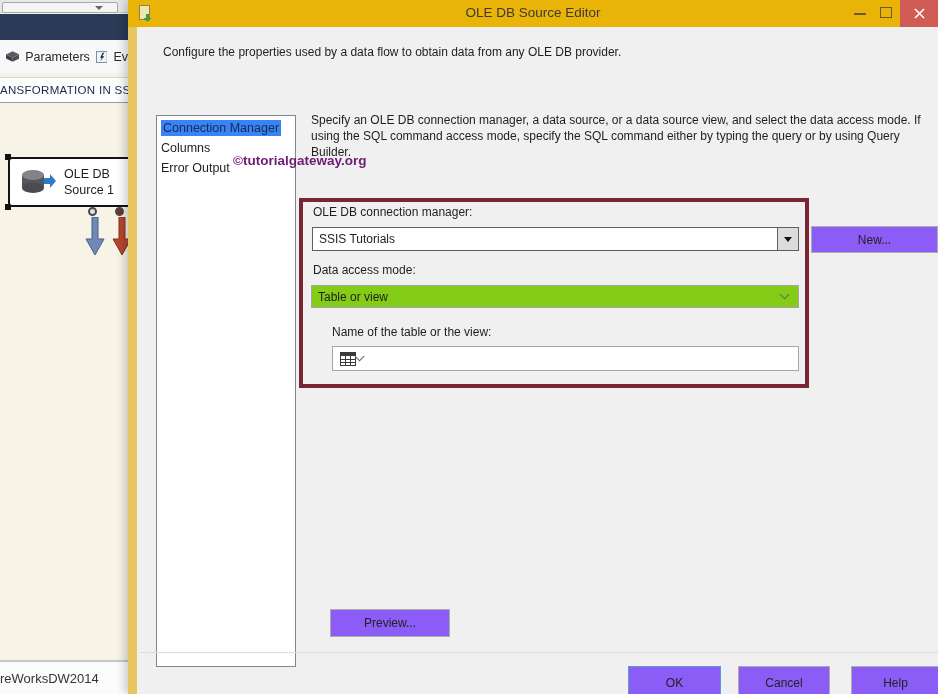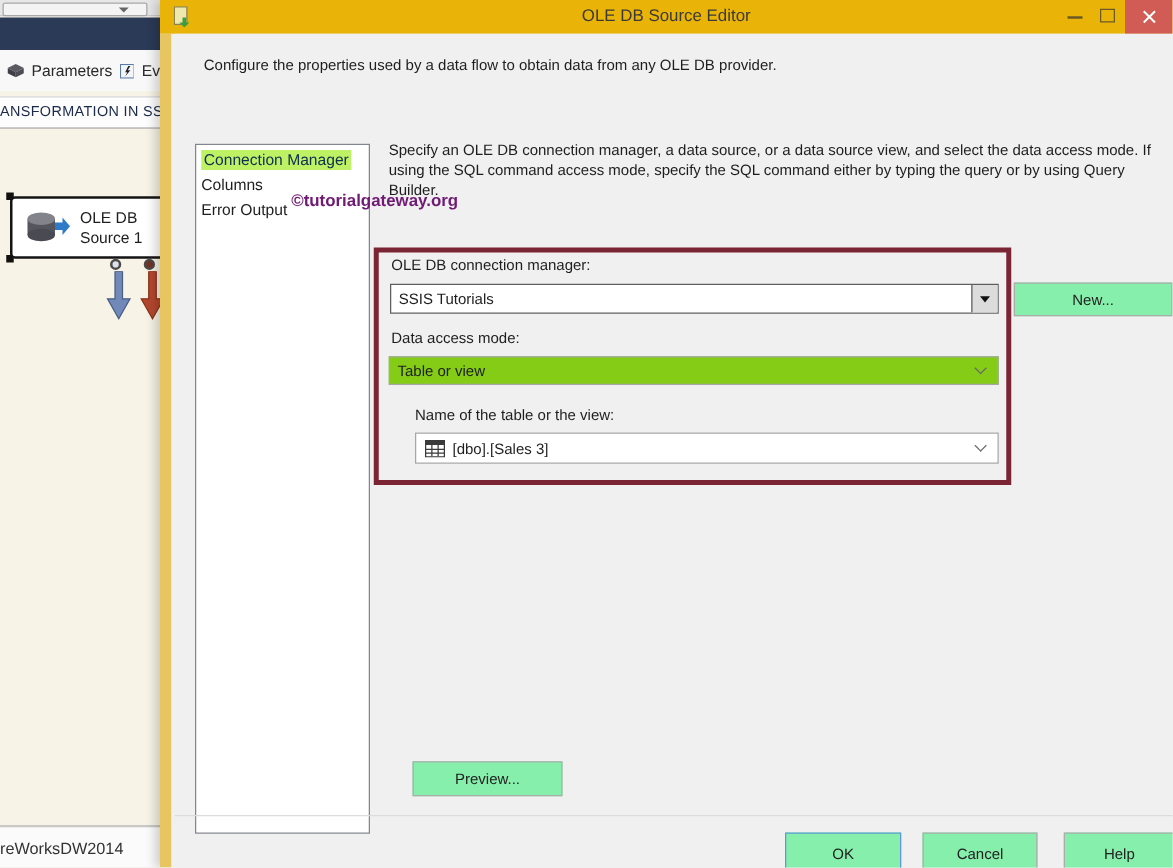--- a/index.html
+++ b/index.html
@@ -34,40 +34,40 @@
   .win-btn-min { position:absolute; left:726px; top:13px; width:12px; height:2px; background:#6b5a25; }
   .win-btn-max { position:absolute; left:752px; top:7px; width:12px; height:11px; border:1.5px solid #6b5a25; background:transparent; }
   .win-btn-close { position:absolute; left:772px; top:0; width:38px; height:27px; background:#d15c55; display:flex; align-items:center; justify-content:center; }
   .gold-edge { position:absolute; left:0; top:27px; width:9px; height:667px; background:#e7c662; }
   .dialog-body { position:absolute; left:12px; top:27px; width:801px; height:667px; background:#f0f0f0; }
 
   .desc-text { left:23px; top:18px; width:760px; font-size:12px; color:#1e1e1e; }
 
   .listbox { left:16px; top:88px; width:140px; height:552px; background:#ffffff; border:1px solid #82878f; padding-top:2px; }
   .list-item { font-size:12.5px; color:#1e1e1e; padding:2px 4px; line-height:16px; white-space:nowrap; }
-  .list-item .hl { background:#bef264; color:#0d3050; padding:1px 2px; }
+  .list-item .hl { background:#3b82f6; color:#0d3050; padding:1px 2px; }
 
   .watermark { left:93px; top:126px; font-size:13.5px; font-weight:bold; color:#701a75; white-space:nowrap; z-index:5; }
 
   .panel-desc { left:171px; top:85px; width:625px; font-size:12px; color:#1e1e1e; line-height:16px; }
 
   .maroon-box { left:159px; top:171px; width:510px; height:190px; border:4px solid #7b2433; }
 
   .fld-label { font-size:12px; color:#1e1e1e; white-space:nowrap; }
 
   .combo-classic { left:172px; top:200px; width:487px; height:24px; background:#fff; border:1px solid #5e5e5e; display:flex; align-items:center; }
   .combo-classic .txt { font-size:12px; color:#1e1e1e; margin-left:6px; flex:1; }
   .combo-classic .btn { width:21px; height:100%; background:#dcdcdc; border-left:1px solid #5e5e5e; display:flex; align-items:center; justify-content:center; }
   .tri-down { width:0; height:0; border-left:4px solid transparent; border-right:4px solid transparent; border-top:5px solid #111; }
 
   .combo-flat { background:#84cc16; border:1px solid #a6a6a6; display:flex; align-items:center; }
   .combo-flat .txt { font-size:12px; color:#1e1e1e; margin-left:6px; flex:1; white-space:nowrap; }
   .chevron { width:7px; height:7px; border-right:1.8px solid #6a6a6a; border-bottom:1.8px solid #6a6a6a; transform:rotate(45deg); margin-right:10px; margin-top:-4px; }
 
-  .btn-std { background:#86efac; border:1px solid #acacac; font-size:12px; color:#222; display:flex; align-items:center; justify-content:center; font-family:"Liberation Sans", sans-serif; }
+  .btn-std { background:#8b5cf6; border:1px solid #acacac; font-size:12px; color:#222; display:flex; align-items:center; justify-content:center; font-family:"Liberation Sans", sans-serif; }
   .btn-default { border:1px solid #5e9bd3; }
 
   .footer-sep { left:0; top:625px; width:801px; height:1px; background:#dcdcdc; }
 </style>
 </head>
 <body>
 
 <div class="screen">
 
   <div class="abs bg-left">
@@ -180,21 +180,20 @@
         <div class="chevron"></div>
       </div>
 
       <div class="abs fld-label" style="left:192px; top:298px;">Name of the table or the view:</div>
       <div class="abs combo-flat" style="left:192px; top:319px; width:467px; height:25px; background:#ffffff;">
         <svg width="16" height="14" viewBox="0 0 16 14" style="margin-left:7px;">
           <rect x="0.5" y="0.5" width="15" height="13" fill="#ffffff" stroke="#3a3a3a"></rect>
           <rect x="0.5" y="0.5" width="15" height="3.5" fill="#3a3a3a"></rect>
           <path d="M5.5 4 L5.5 13 M10.5 4 L10.5 13 M0 7.5 L16 7.5 M0 10.5 L16 10.5" stroke="#3a3a3a" stroke-width="1"></path>
         </svg>
-        <span class="txt">[dbo].[Sales 3]</span>
         <div class="chevron"></div>
       </div>
 
       <div class="abs btn-std" style="left:190px; top:582px; width:120px; height:28px;">
         <span>Preview...</span>
       </div>
 
       <div class="abs footer-sep"></div>
 
       <div class="abs btn-std btn-default" style="left:488px; top:639px; width:93px; height:34px;">

